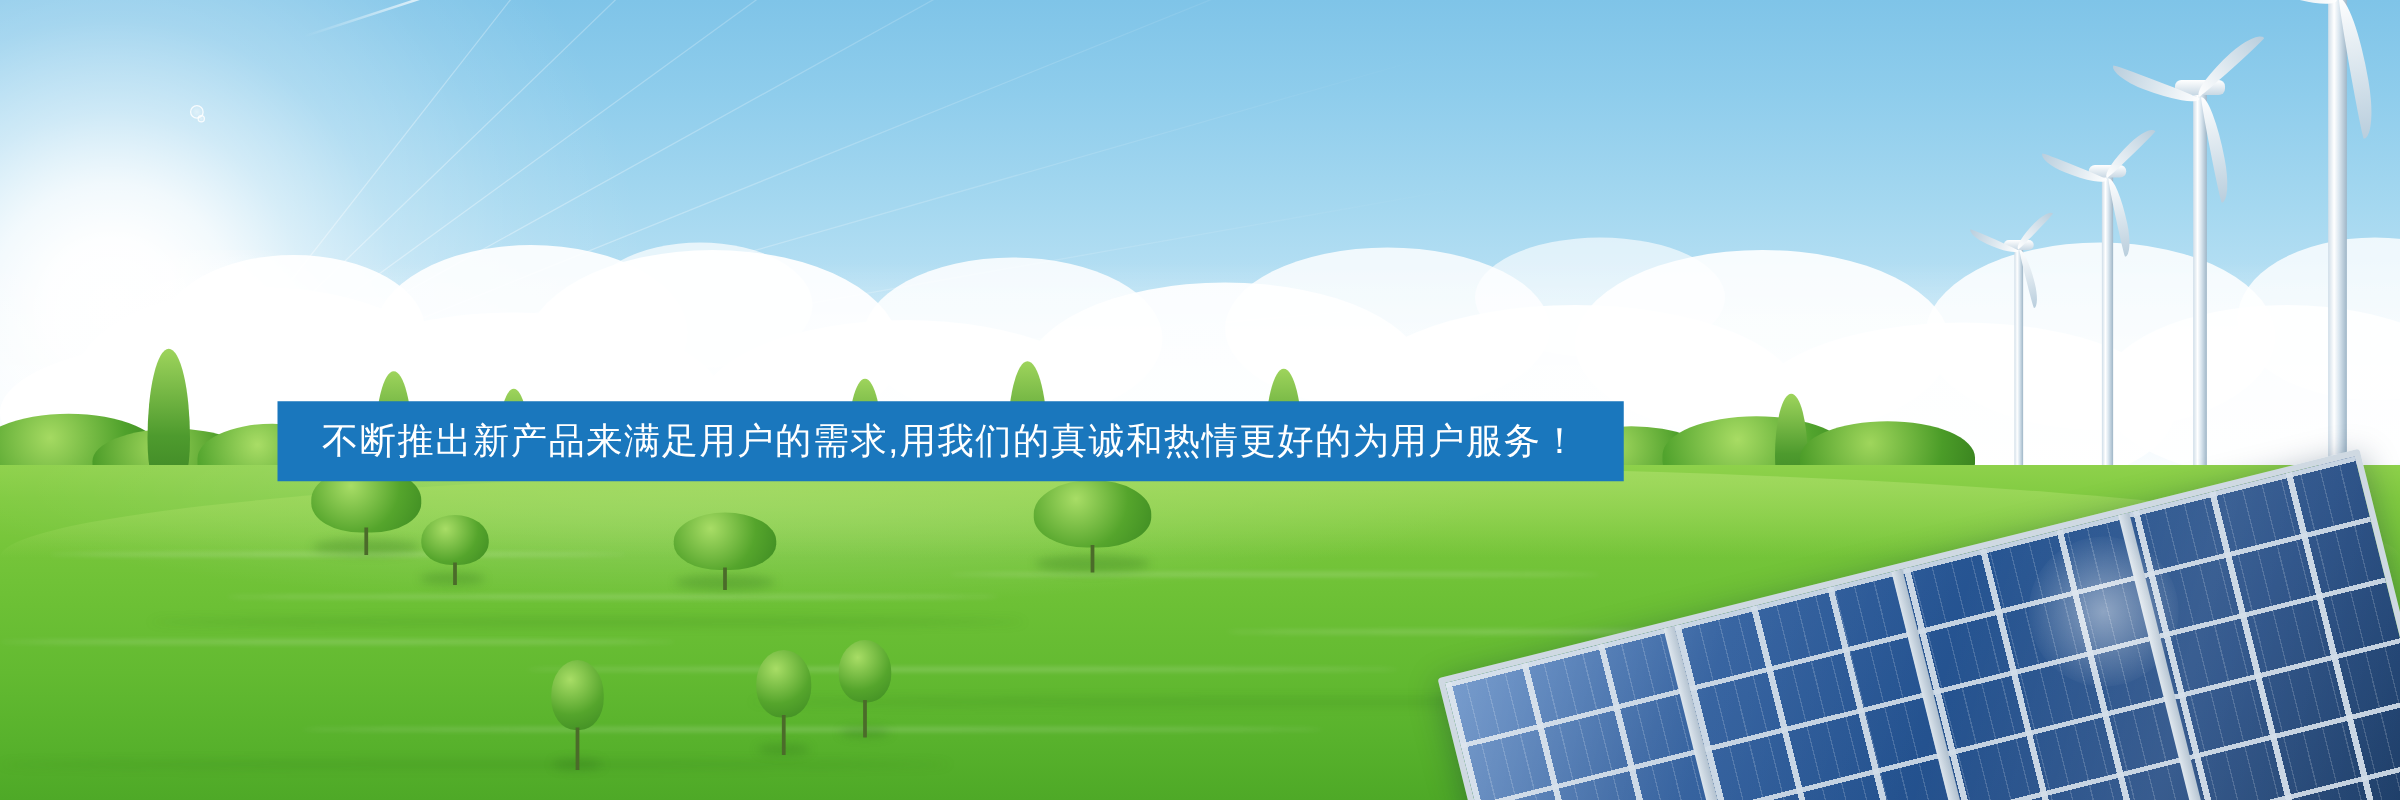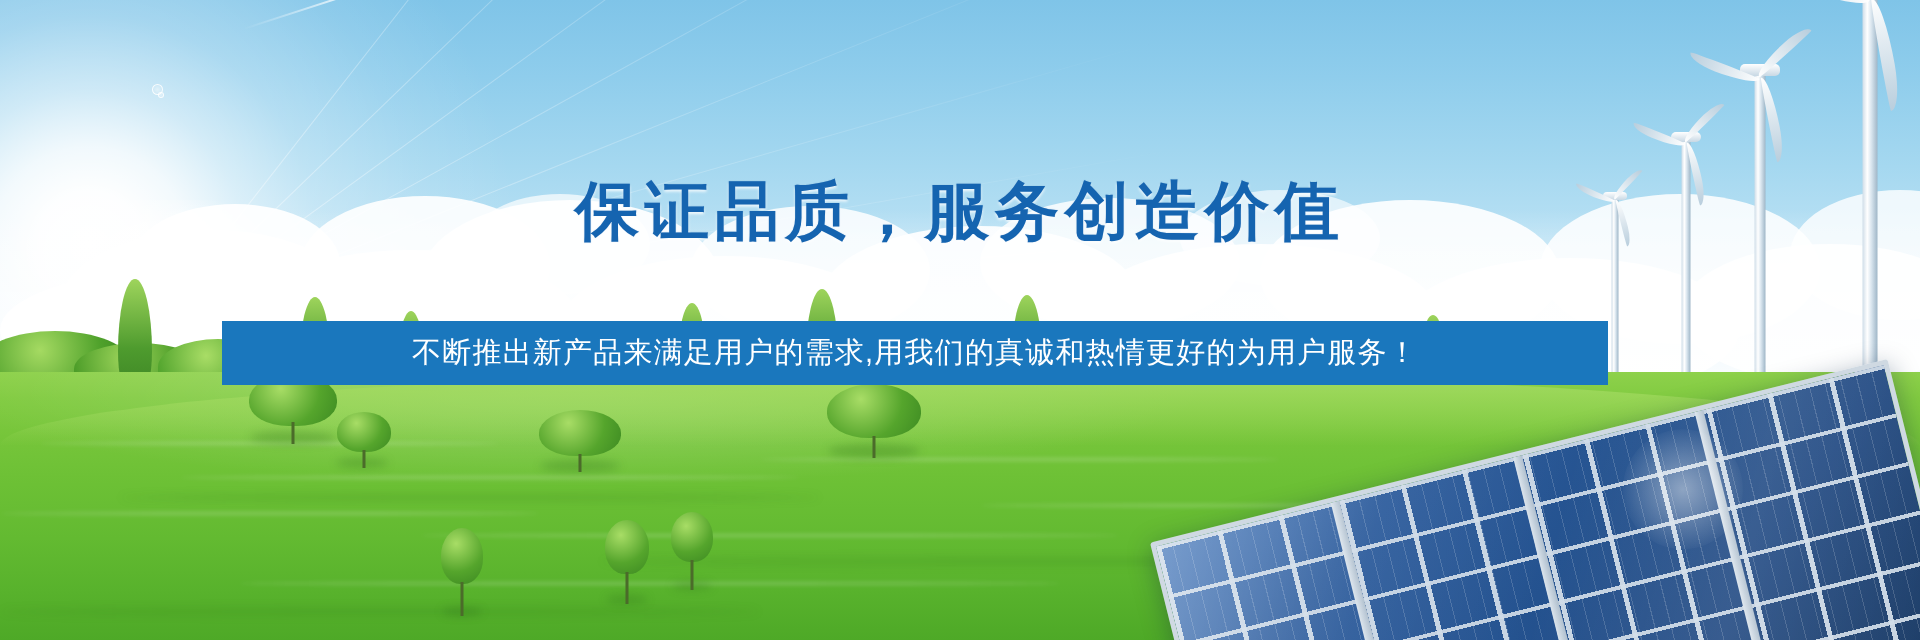--- a/index.html
+++ b/index.html
@@ -182,21 +182,21 @@
   .headline {
     position:absolute; left:0; right:0; top:168px;
     text-align:center;
     font-size:64px; font-weight:bold; letter-spacing:6px;
     color:#1564b0;
     text-shadow:0 2px 3px rgba(255,255,255,.85), 0 0 1px rgba(21,100,176,.5);
     white-space:nowrap;
   }
   .subbar {
     position:absolute; left:222px; top:321px;
-    width:1386px; height:64px;
+    width:1077px; height:64px;
     background:#1a77bd;
     display:flex; align-items:center; justify-content:center;
   }
   .subbar-text {
     color:#ffffff; font-size:29px; letter-spacing:1.2px; white-space:nowrap;
   }
 </style>
 </head>
 <body>
 
@@ -362,19 +362,18 @@
     <div class="solar-array">
       <div class="cells"></div>
       <div class="panel-seam" style="left:24%;"></div>
       <div class="panel-seam" style="left:49%;"></div>
       <div class="panel-seam" style="left:74%;"></div>
       <div class="panel-sheen"></div>
       <div class="panel-flare"></div>
     </div>
   </div>
 
-  <div class="headline">保证品质，服务创造价值</div>
 
   <div class="subbar">
     <span class="subbar-text">不断推出新产品来满足用户的需求,用我们的真诚和热情更好的为用户服务！</span>
   </div>
 
 </div>
 
 </body></html>

